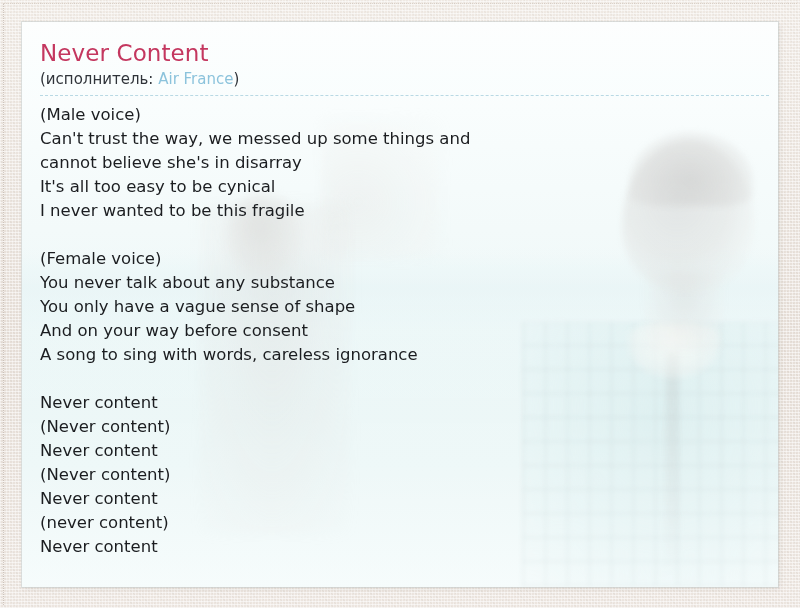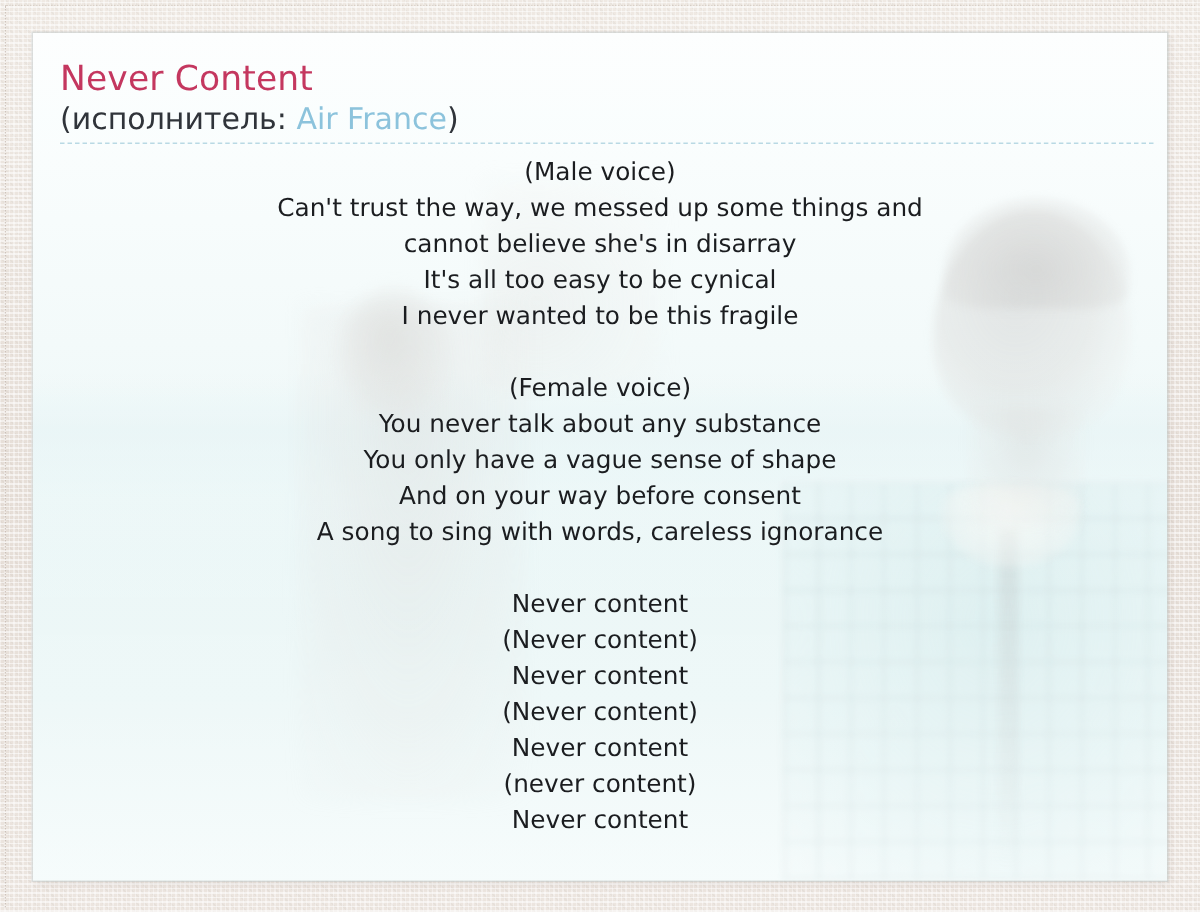--- a/index.html
+++ b/index.html
@@ -196,41 +196,41 @@
     margin: 0;
     font-size: 23px;
     font-weight: 400;
     letter-spacing: .1px;
     color: #c4375f;
     line-height: 30px;
   }
 
   #song-byline {
     margin: 1px 0 0 0;
-    font-size: 20px;
+    font-size: 15px;
     color: #30343a;
     line-height: 20px;
     padding-bottom: 6px;
     border-bottom: 1px dashed #b9d9e4;
     width: 729px;
     box-sizing: border-box;
   }
   #artist-link {
     color: #8cc3dc;
     text-decoration: none;
   }
 
   #lyrics-body {
     margin-top: 7px;
     font-size: 16.5px;
     line-height: 24px;
     color: #1b1d20;
     white-space: pre-wrap;
   }
-  .lyric-line { min-height: 24px; text-align: center; }
+  .lyric-line { min-height: 24px; }
   .lyric-blank { height: 24px; }
 </style>
 </head>
 <body>
 
 <div id="page-bg"></div>
 <div id="page-edge"></div>
 
 <div id="lyrics-card">
 

